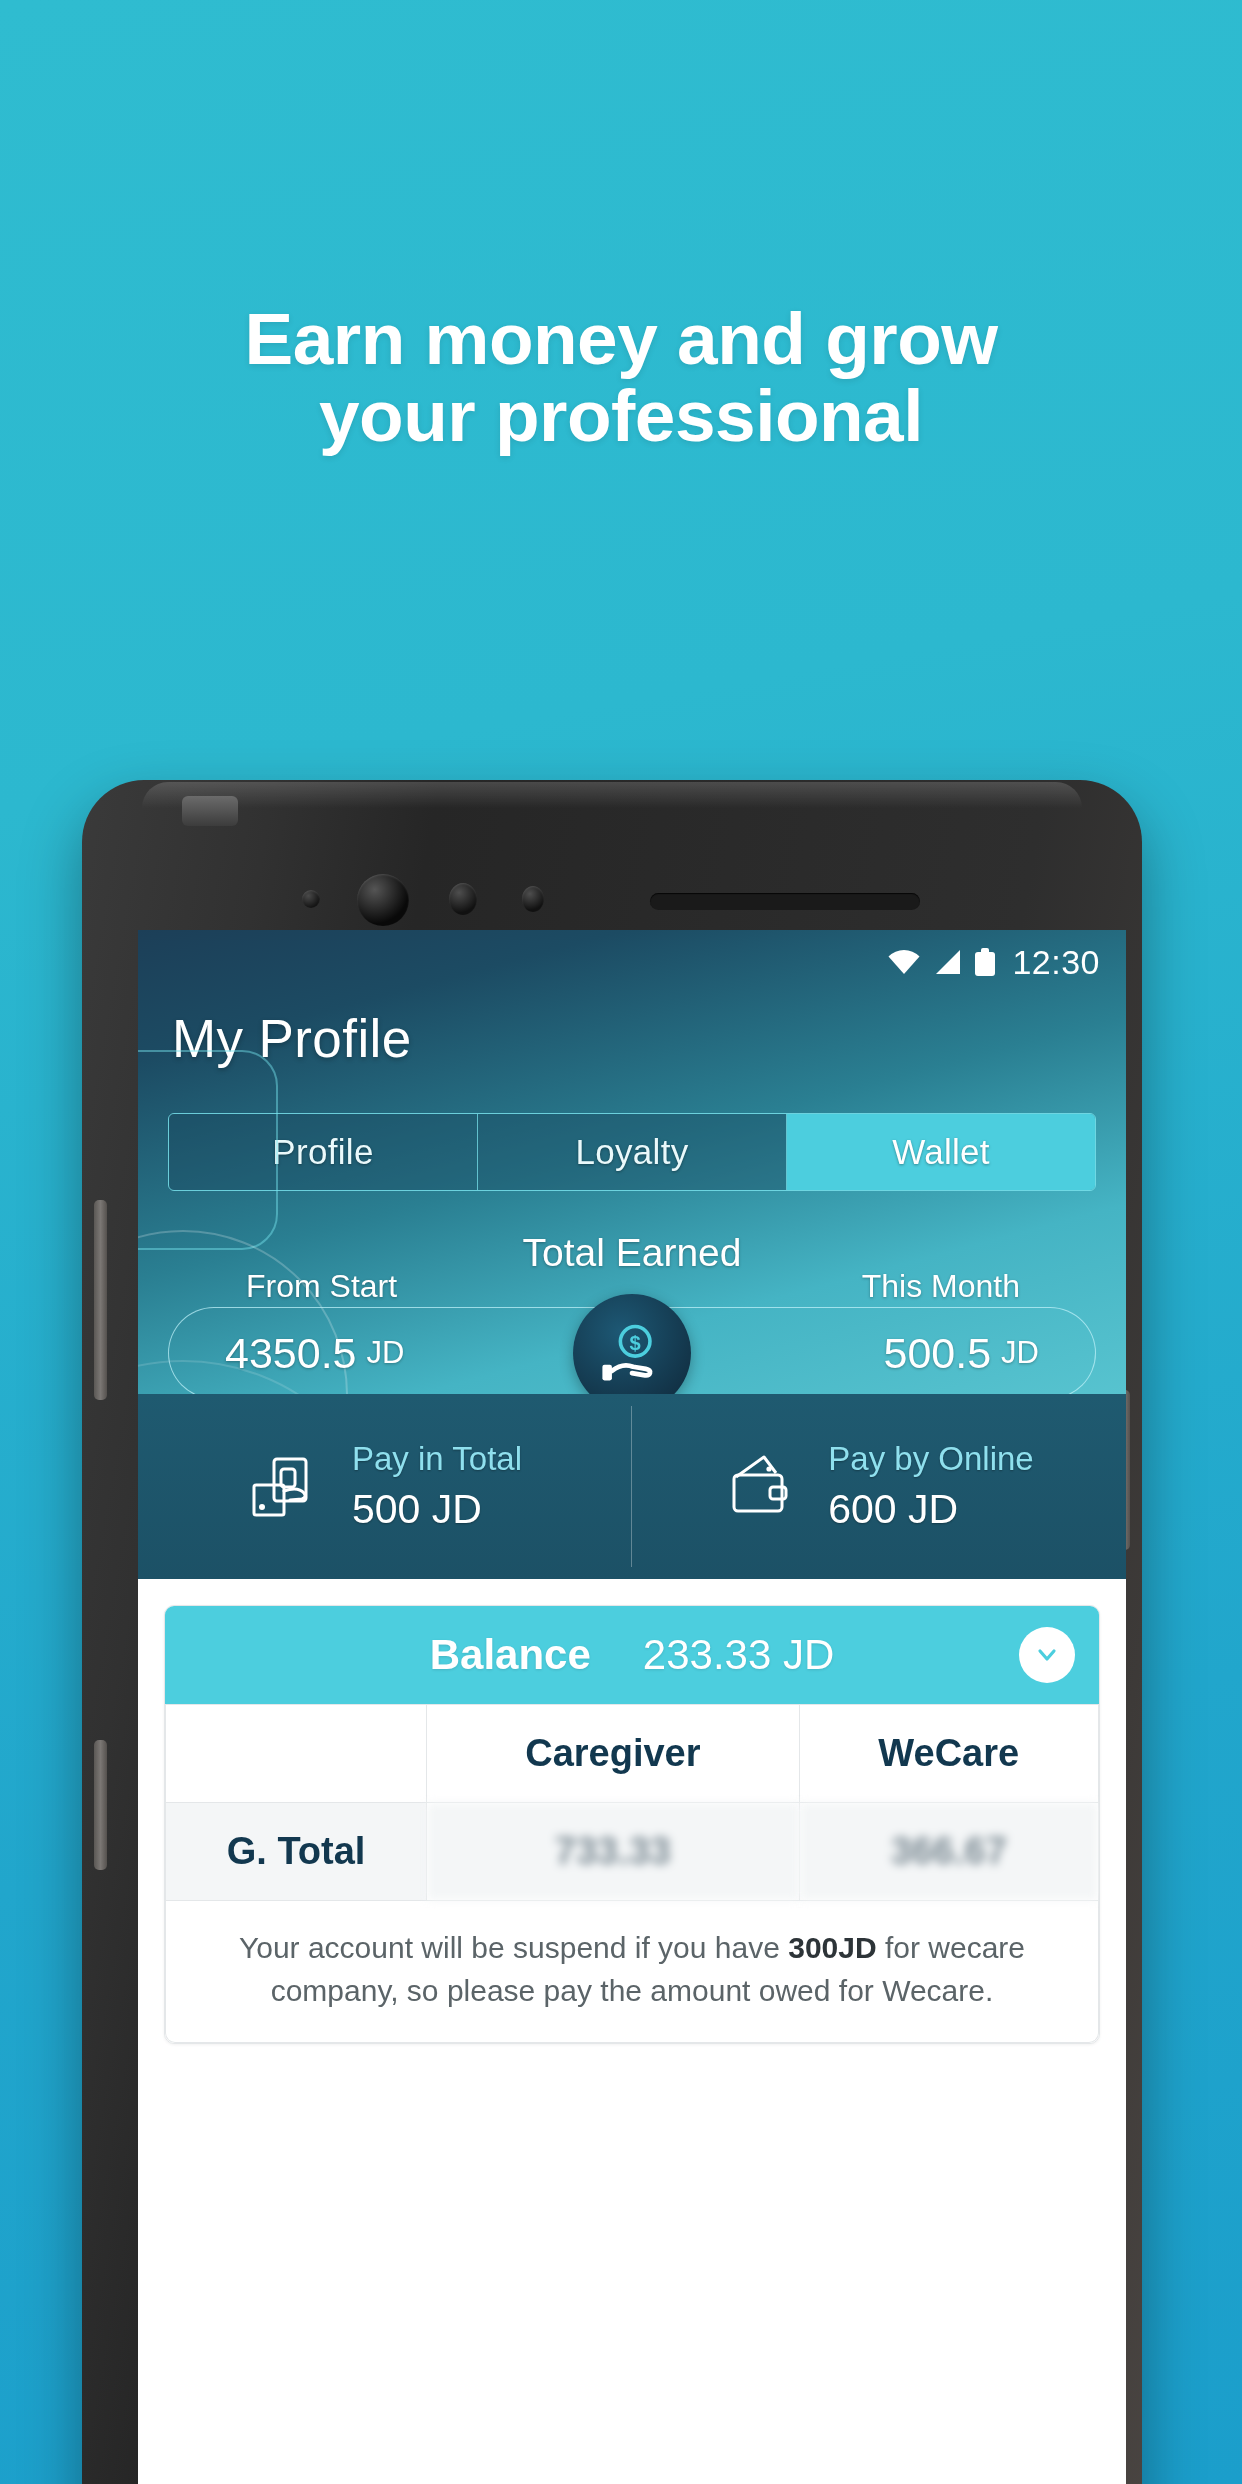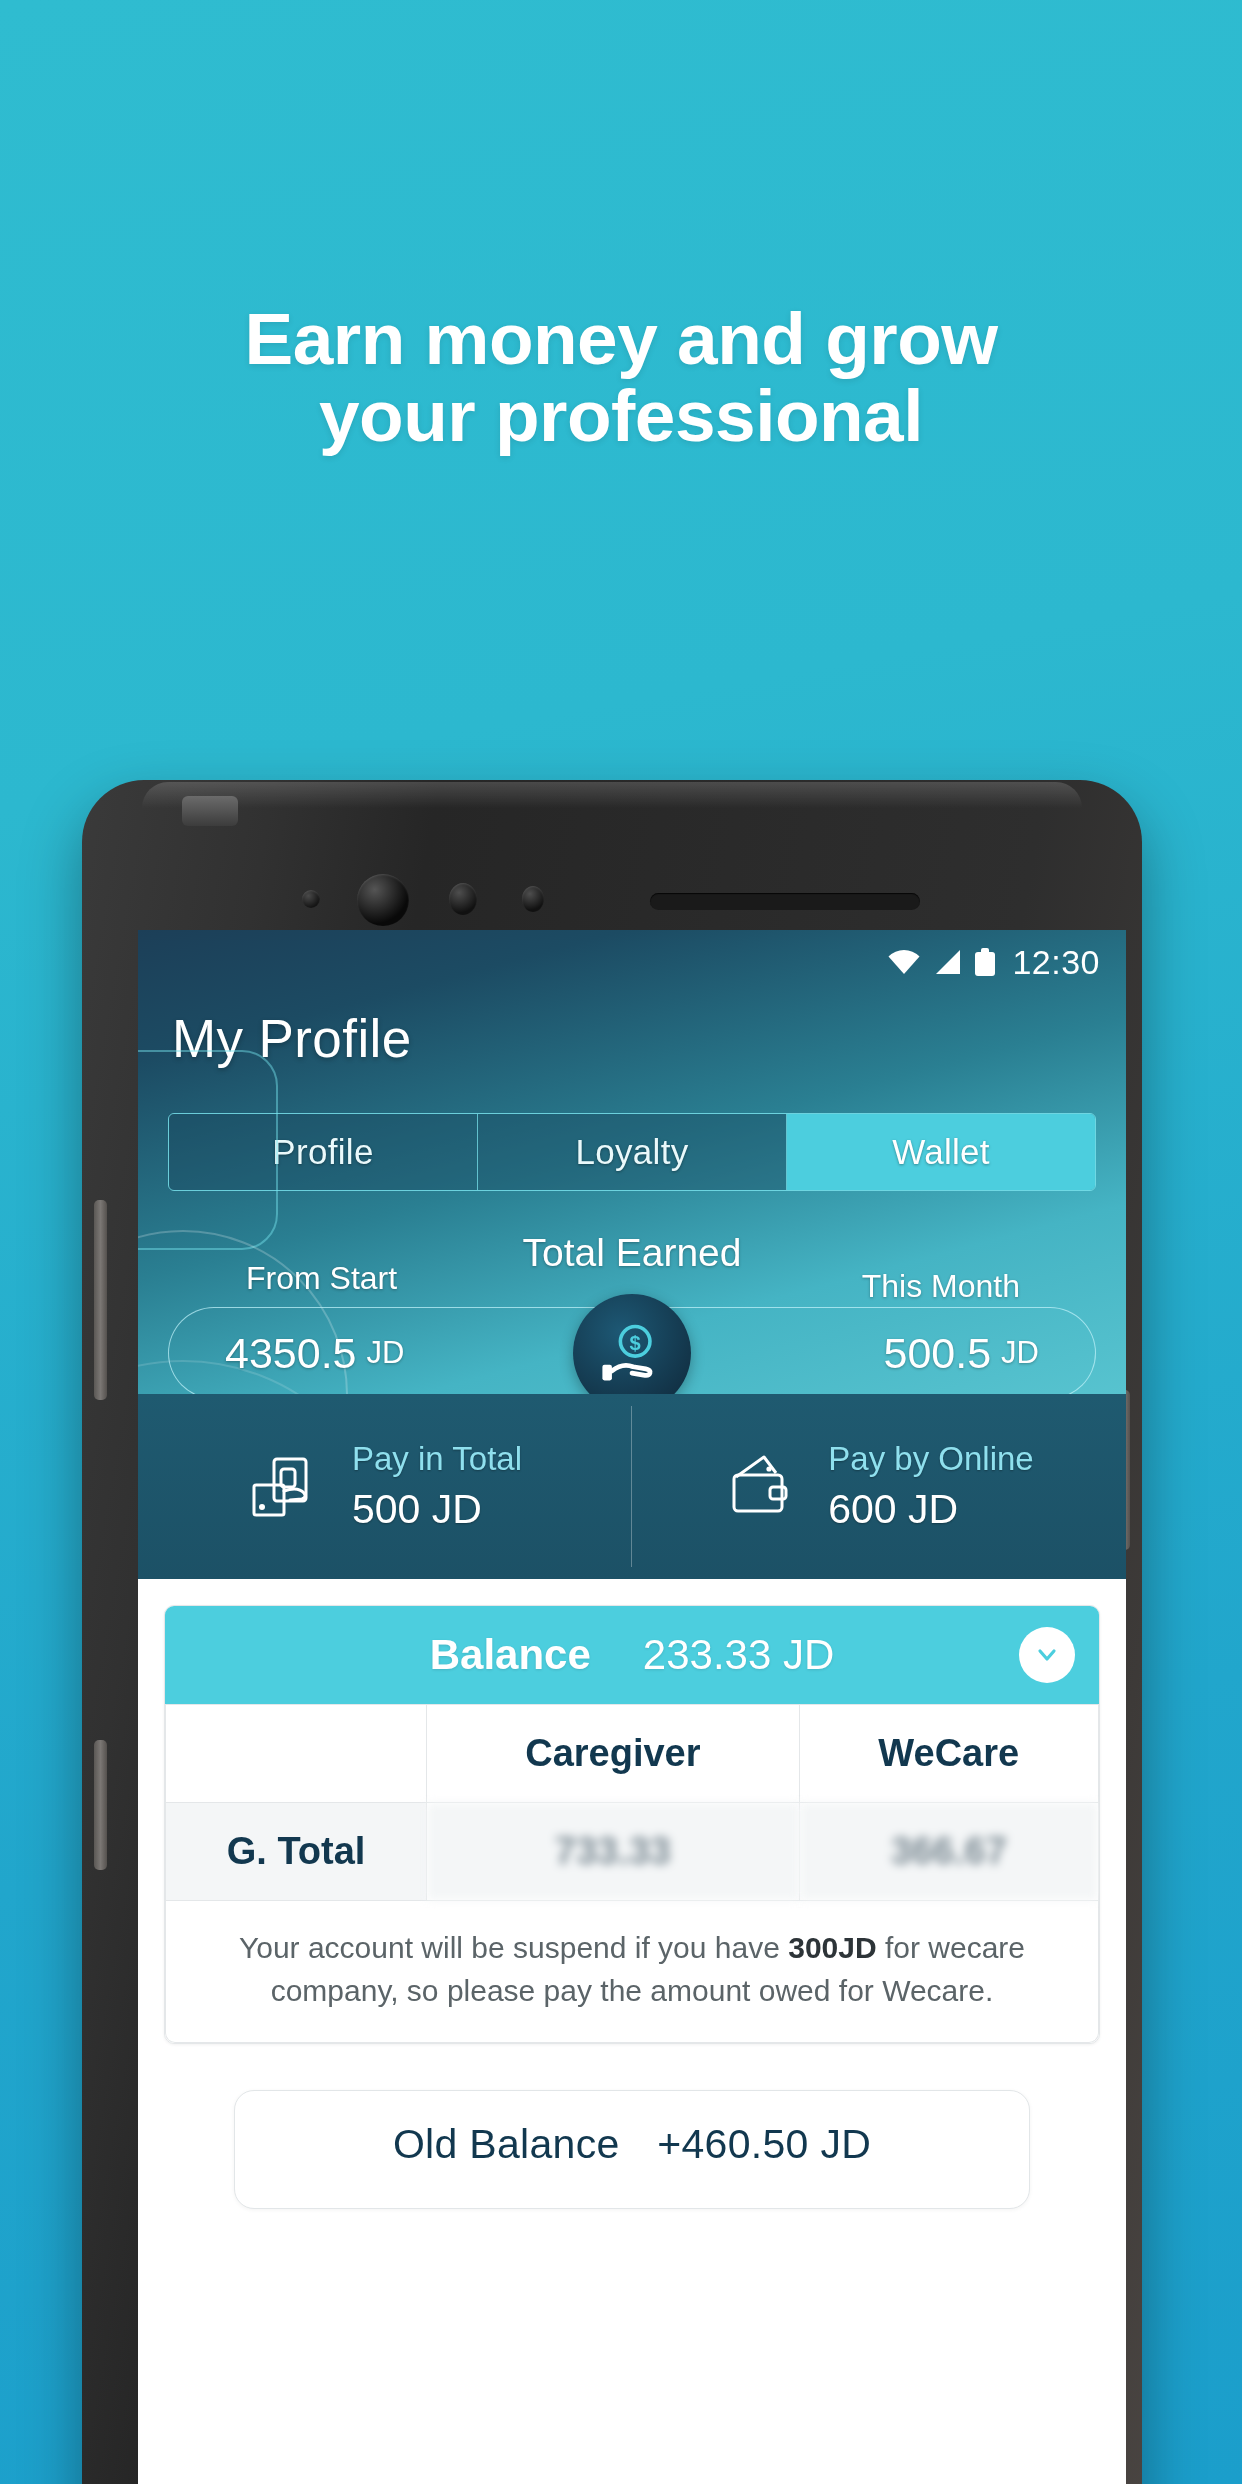--- a/index.html
+++ b/index.html
@@ -120,21 +120,21 @@
     border-right:1.5px solid rgba(120,225,235,.75);
     text-shadow:0 1px 3px rgba(0,0,0,.35);
   }
   .tab:last-child { border-right:none; }
   .tab.active { background:#4ccede; color:#ffffff; }
 
   
   .earn-wrap { position:relative; margin-top:56px; padding:0 30px; }
   .earn-labels { position:relative; height:60px; }
   .lbl { position:absolute; color:#ffffff; text-shadow:0 1px 3px rgba(0,0,0,.3); }
-  .lbl-start { left:78px; bottom:10px; font-size:32px;text-align:right; }
+  .lbl-start { left:78px; bottom:2px; font-size:32px;text-align:right; }
   .lbl-total { left:0; right:0; top:-16px; text-align:center; font-size:39px; }
   .lbl-month { right:76px; bottom:2px; font-size:32px; }
 
   .earn-row { position:relative; display:flex; gap:0; align-items:center; }
   .pill {
     flex:1; height:92px; border:1.5px solid rgba(190,240,248,.75);
     display:flex; align-items:center; color:#fff;
     text-shadow:0 1px 3px rgba(0,0,0,.3);
   }
   .pill.left { border-radius:46px 0 0 46px; border-right:none; justify-content:flex-start; padding-left:56px; }
@@ -359,23 +359,17 @@
               <td class="blur">366.67</td>
             </tr>
           </tbody>
             </table>
 
           <div class="notice">
             <span>Your account will be suspend if you have </span><b>300JD</b><span> for wecare company, so  please pay the amount owed for Wecare.</span>
           </div>
         </div>
 
-        <div class="old-balance-card">
-          <div class="ob-text">
-            <span>Old Balance</span>
-            <span class="ob-amt">+460.50 JD</span>
-          </div>
-        </div>
       </div>
 
     </div>
   </div>
 </div>
 
 </body></html>

